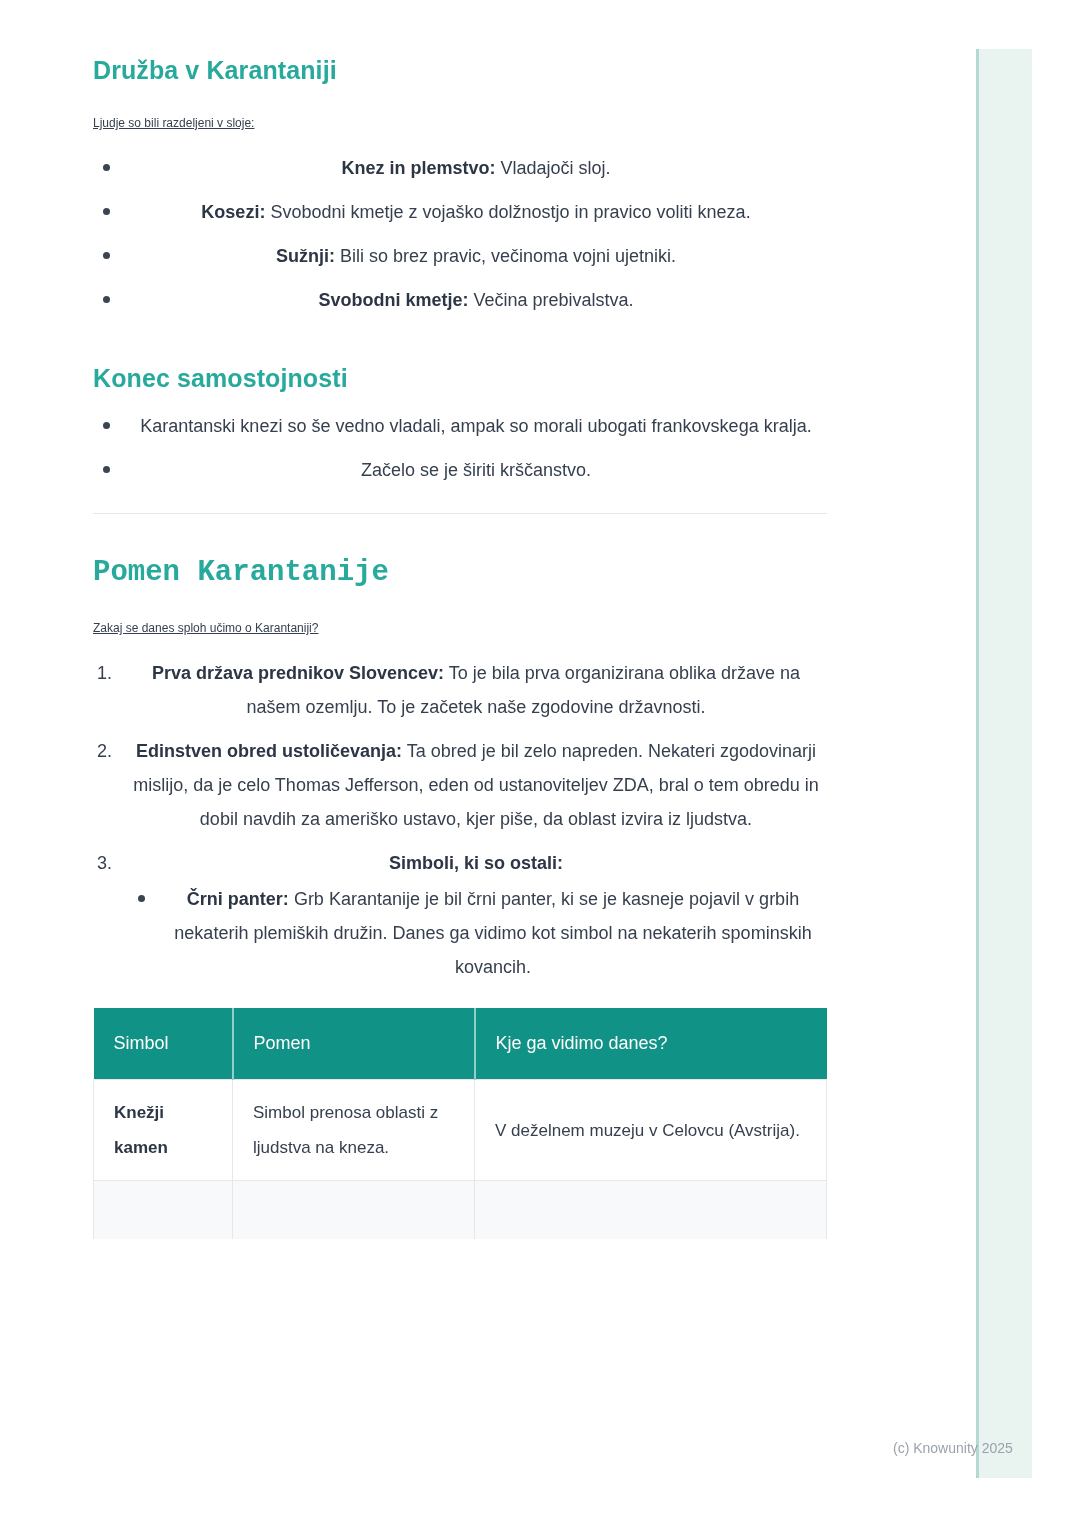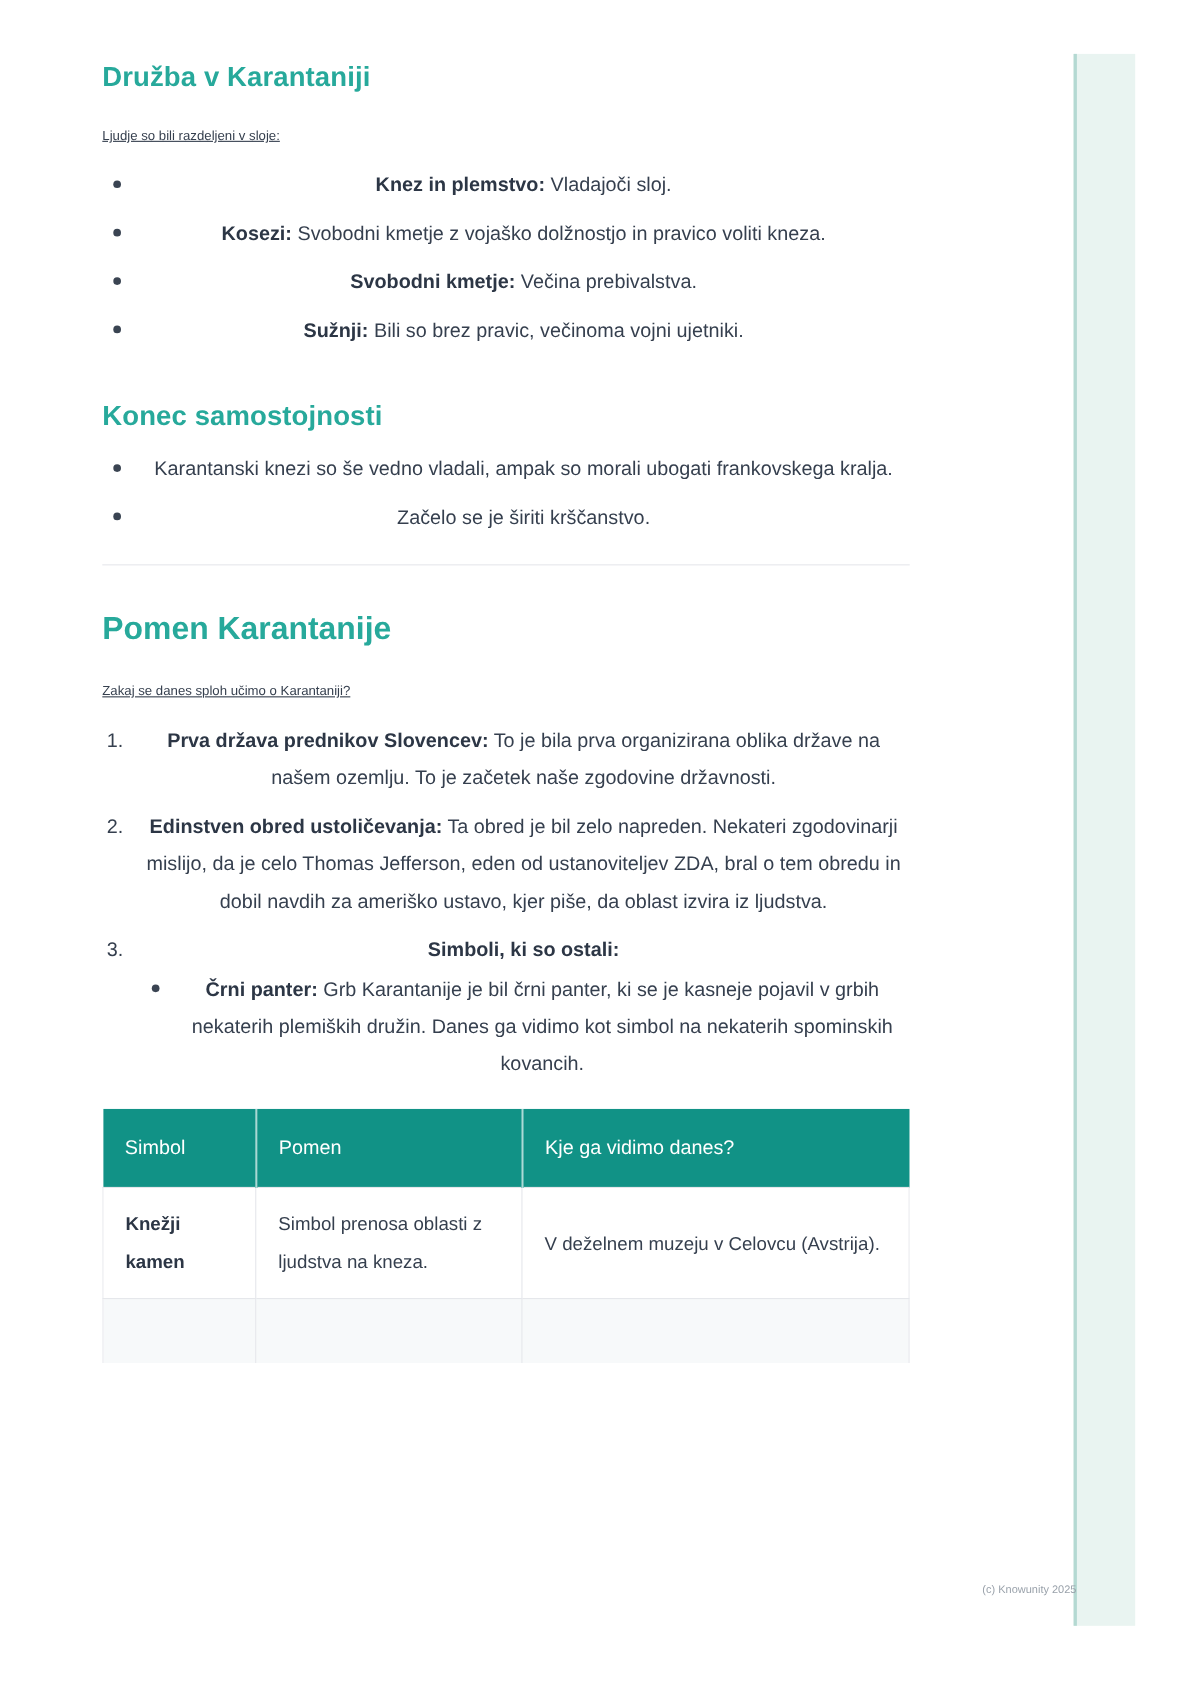--- a/index.html
+++ b/index.html
@@ -22,20 +22,21 @@
     font-weight: 700;
     line-height: 30px;
     letter-spacing: 0.1px;
   }
   h1.big-heading {
     color: #27a99b;
     font-size: 29px;
     font-weight: 700;
     line-height: 35px;
     margin-top: 41px;
+    font-family: Liberation Mono, monospace;
   }
   p.body-text {
     font-size: 12px;
     line-height: 24px;
     margin-top: 26px;
     text-decoration: underline;
   }
   p.justified {
     text-align: justify;
     line-height: 36px;
@@ -137,38 +138,38 @@
     top: 49px;
     width: 56px;
     height: 1429px;
     background: #e9f4f1;
     border-left: 3px solid #b4d9d2;
   }
   .watermark {
     position: absolute;
     left: 893px;
     top: 1440px;
-    font-size: 10px;
+    font-size: 14px;
     color: #9aa2ab;
     z-index: 2;
     white-space: nowrap;
   }
 </style>
 </head>
 <body>
 
 <div class="content">
 
   <h2 class="sec-heading">Družba v Karantaniji</h2>
   <p class="body-text">Ljudje so bili razdeljeni v sloje:</p>
   <ul class="bullets">
     <li><span class="b">Knez in plemstvo:</span> <span>Vladajoči sloj.</span></li>
     <li><span class="b">Kosezi:</span> <span>Svobodni kmetje z vojaško dolžnostjo in pravico voliti kneza.</span></li>
+    <li><span class="b">Sužnji:</span> <span>Bili so brez pravic, večinoma vojni ujetniki.</span></li>
     <li><span class="b">Svobodni kmetje:</span> <span>Večina prebivalstva.</span></li>
-    <li><span class="b">Sužnji:</span> <span>Bili so brez pravic, večinoma vojni ujetniki.</span></li>
   </ul>
 
   <h2 class="sec-heading gap-sec">Konec samostojnosti</h2>
   <ul class="bullets">
     <li><span>Karantanski knezi so še vedno vladali, ampak so morali ubogati frankovskega kralja.</span></li>
     <li><span>Začelo se je širiti krščanstvo.</span></li>
   </ul>
 
   <hr class="divider">
 

